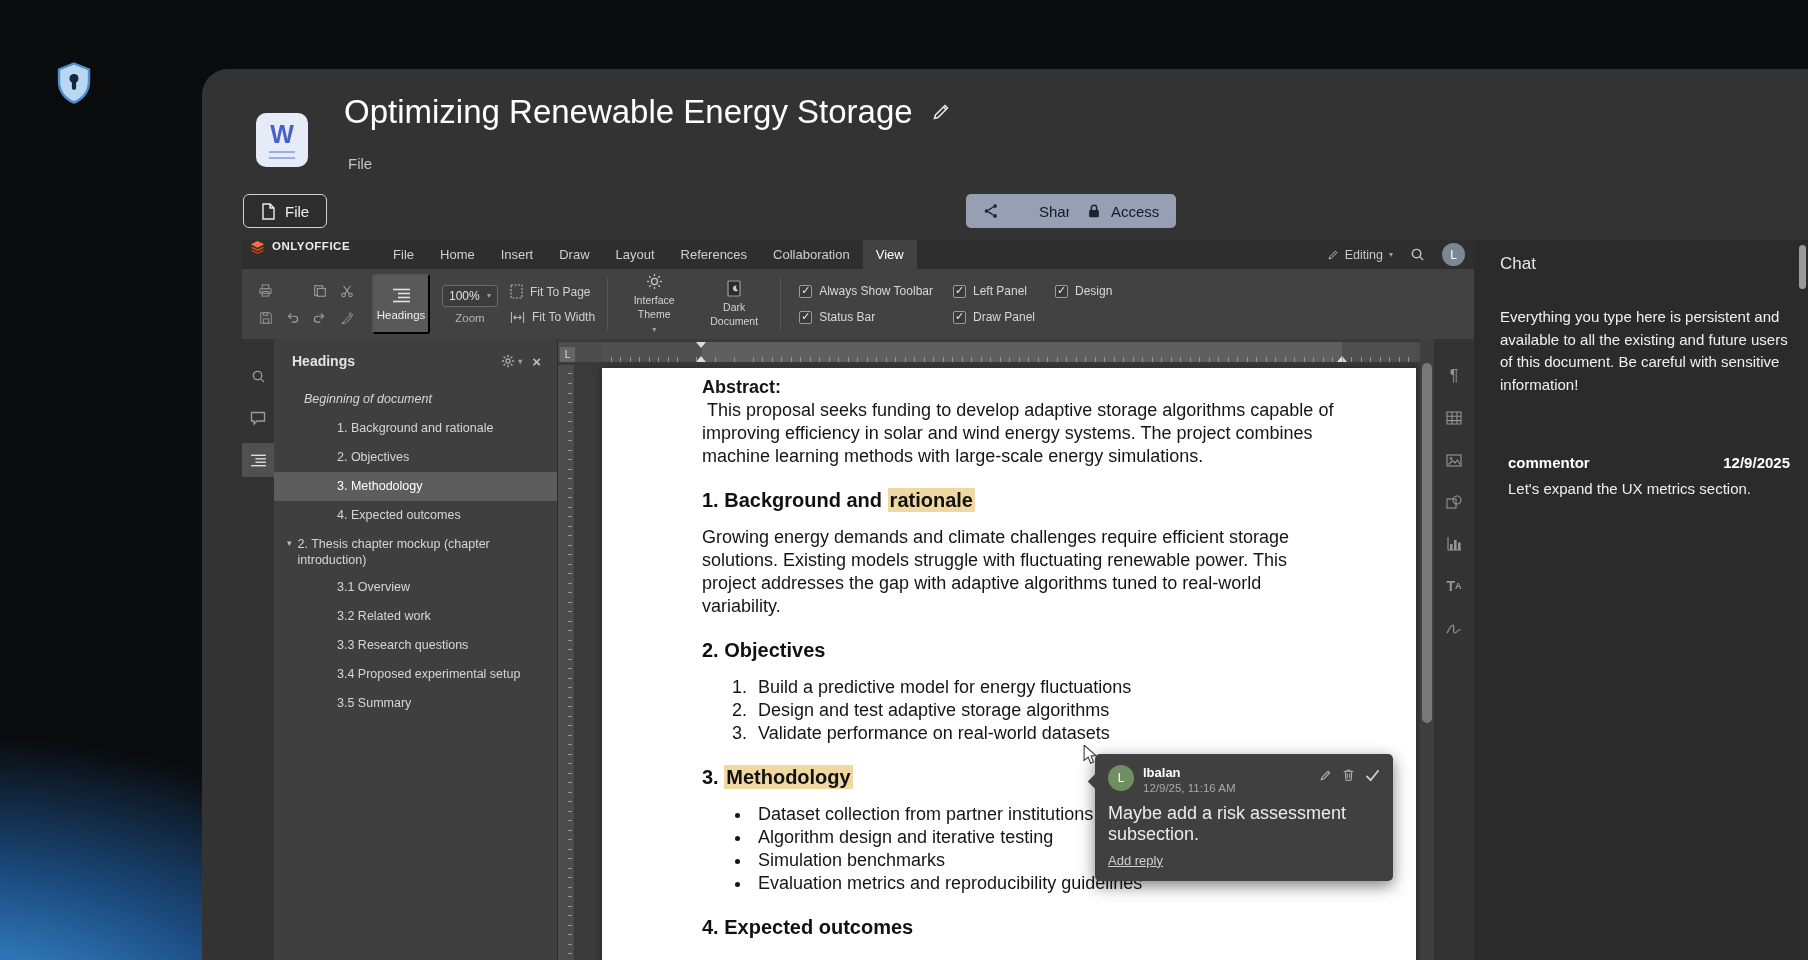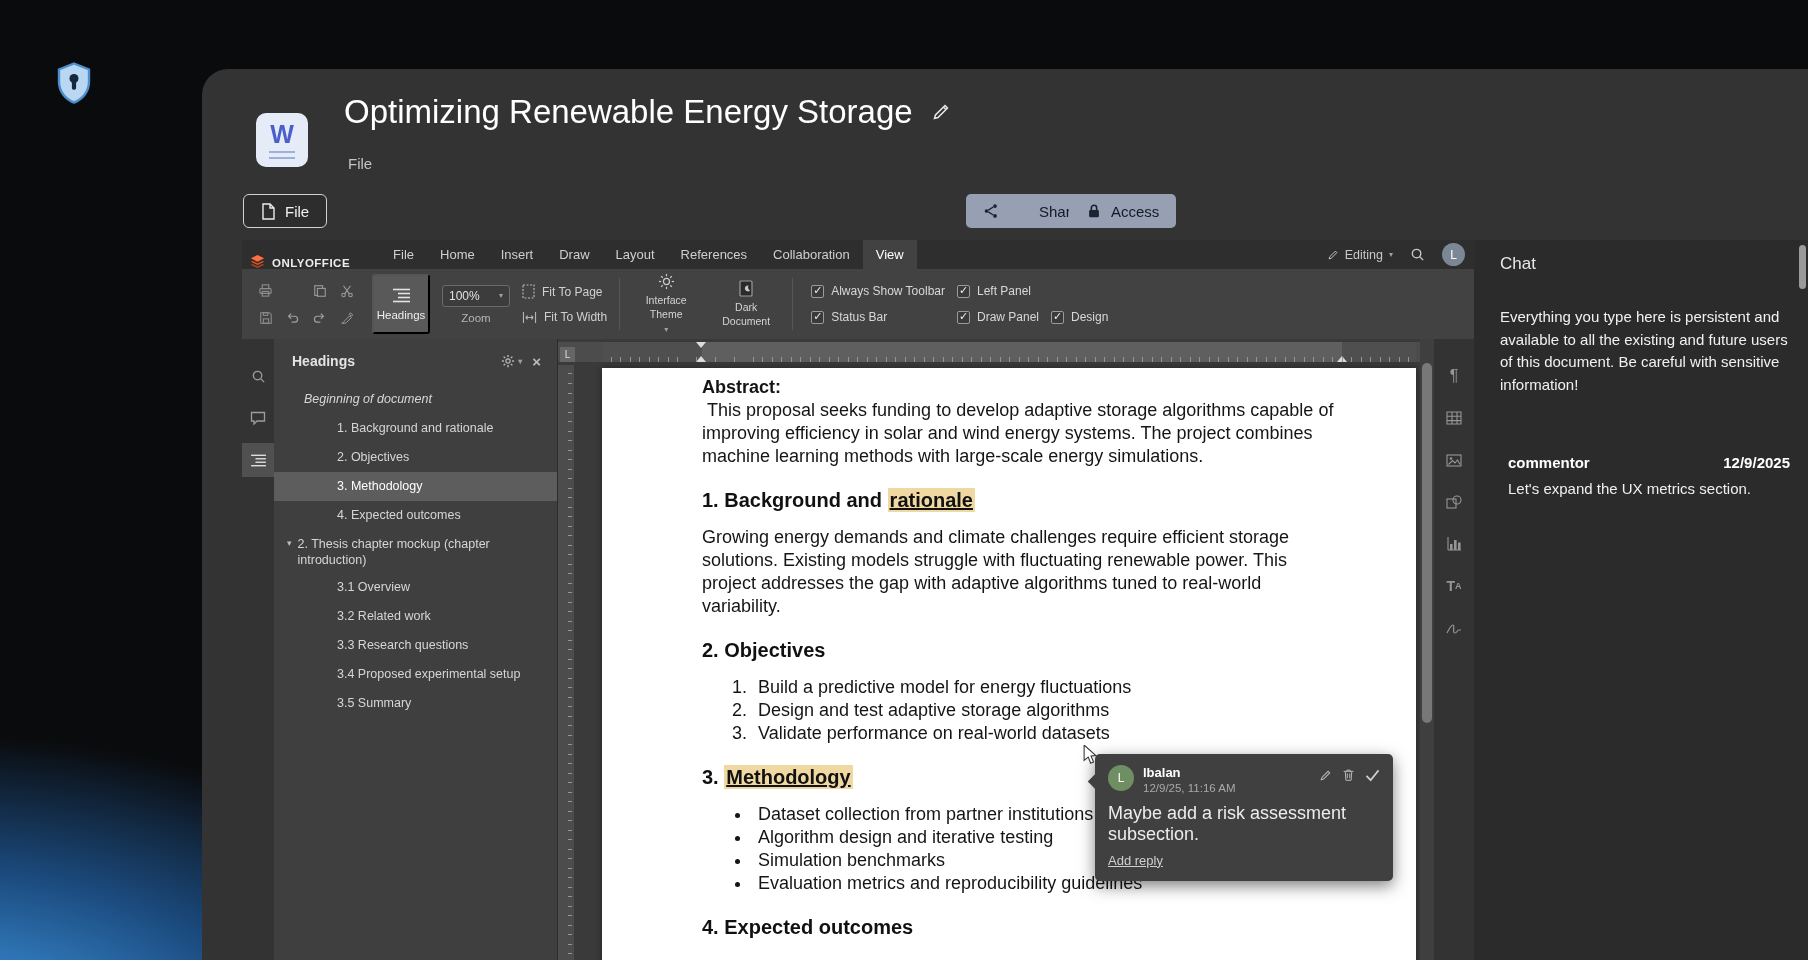--- a/index.html
+++ b/index.html
@@ -21,40 +21,40 @@
   .file-btn{left:41px;background:#2d2d2d;border:1.5px solid #d2d2d2;color:#f2f2f2;}
   .pill-btn{background:#96a0b2;border:none;color:#141a26;border-radius:5px;font-weight:500;}
   .share-btn{left:764px;gap:40px;}
   .access-btn{left:867px;}
 
   
   .editor{flex:1;display:flex;padding-left:40px;min-height:0;}
   .editor-main{width:1232px;display:flex;flex-direction:column;min-width:0;}
 
   .menu-bar{height:29px;background:#2e2e2e;display:flex;align-items:stretch;font-size:13px;color:#cfcfcf;flex:none;}
-  .brand{display:flex;align-items:flex-end;gap:7px;padding:0 30px 0 8px;font-weight:700;font-size:11.5px;letter-spacing:.5px;color:#ededed;}
+  .brand{display:flex;align-items:flex-start;gap:7px;padding:0 30px 0 8px;font-weight:700;font-size:11.5px;letter-spacing:.5px;color:#ededed;}
   .tab{display:flex;align-items:center;padding:0 13px;}
   .tab.active{background:#424242;color:#fff;}
   .menu-right{margin-left:auto;display:flex;align-items:center;gap:17px;padding-right:9px;}
   .editing-ctl{display:flex;align-items:center;gap:6px;font-size:12.5px;color:#c8c8c8;}
   .chev{font-size:8px;color:#9f9f9f;}
   .avatar{width:23px;height:23px;border-radius:50%;background:#7b8794;color:#fff;font-size:12px;display:flex;align-items:center;justify-content:center;}
 
   .toolbar{height:70px;background:#424242;display:flex;align-items:center;padding:0 10px;gap:12px;color:#d0d0d0;flex:none;}
   .tb-grid{display:grid;grid-template-columns:repeat(4,27px);grid-template-rows:27px 27px;align-items:center;justify-items:center;}
   .tb-ic{width:22px;height:22px;display:flex;align-items:center;justify-content:center;}
   .vsep{width:1px;height:52px;background:#565656;flex:none;}
   .headings-btn{width:58px;height:60px;background:#595959;border-radius:3px;display:flex;flex-direction:column;align-items:center;justify-content:center;gap:6px;font-size:11.5px;color:#ededed;}
   .zoom-wrap{display:flex;flex-direction:column;align-items:center;gap:5px;}
-  .zoom-box{width:68px;height:22px;border:1px solid #6b6b6b;border-radius:3px;display:flex;align-items:center;justify-content:space-between;padding:0 6px;font-size:12px;background:#3c3c3c;color:#e2e2e2;}
+  .zoom-box{width:56px;height:22px;border:1px solid #6b6b6b;border-radius:3px;display:flex;align-items:center;justify-content:space-between;padding:0 6px;font-size:12px;background:#3c3c3c;color:#e2e2e2;}
   .zoom-label{font-size:11.5px;color:#b5b5b5;}
   .fit-col{display:flex;flex-direction:column;gap:11px;}
   .fit-item{display:flex;align-items:center;gap:7px;font-size:12px;}
   .theme-item{width:68px;display:flex;flex-direction:column;align-items:center;gap:4px;font-size:10.5px;text-align:center;line-height:1.25;color:#d4d4d4;}
-  .checks{display:flex;gap:12px;margin-left:6px;align-items:flex-end;}
+  .checks{display:flex;gap:20px;margin-left:6px;}
   .check-col{display:flex;flex-direction:column;gap:12px;}
   .check{display:flex;align-items:center;gap:7px;font-size:12px;color:#d8d8d8;white-space:nowrap;}
   .box{width:13px;height:13px;border:1px solid #9b9b9b;border-radius:2px;background:#3a3a3a;position:relative;flex:none;}
   .box.on::after{content:"✓";position:absolute;left:1px;top:-2px;font-size:11px;color:#f0f0f0;}
 
   .workspace{flex:1;display:flex;min-height:0;}
   .left-strip{width:32px;background:#333;display:flex;flex-direction:column;align-items:center;padding-top:20px;gap:8px;flex:none;}
   .strip-btn{width:32px;height:34px;display:flex;align-items:center;justify-content:center;}
   .strip-btn.active{background:#505050;}
 
@@ -88,21 +88,21 @@
   .v-ruler{position:absolute;left:0;top:26px;bottom:0;width:16px;background:#4c4c4c;}
   .v-ruler::after{content:"";position:absolute;top:0;bottom:0;right:2px;width:4px;background:repeating-linear-gradient(to bottom,transparent 0 8.5px,#949494 8.5px 9.5px);}
 
   .page{position:absolute;left:44px;top:29px;width:814px;height:760px;background:#fff;box-shadow:0 0 7px rgba(0,0,0,.4);padding:8px 74px 0 100px;color:#151515;font-size:18px;line-height:23px;}
   .page p{margin:0;}
   .abstract-head{font-weight:700;}
   .abstract-body{text-indent:5px;}
   .doc-h{font-size:20px;font-weight:700;line-height:24px;margin:20px 0 14px;color:#111;}
   .page ol,.page ul{margin:14px 0;padding-left:50px;}
   .page li{padding-left:6px;}
-  mark{background:#f0d8a2;color:inherit;padding:1px 2px;text-decoration:underline;}
+  mark{background:#f0d8a2;color:inherit;padding:1px 2px;}
 
   .scrollbar{position:absolute;right:0;top:0;bottom:0;width:14px;background:#3f3f3f;}
   .sb-thumb{position:absolute;left:2px;right:2px;top:24px;height:360px;background:#787878;border-radius:6px;}
 
   
   .comment-pop{position:absolute;left:537px;top:415px;width:298px;background:#404040;border-radius:5px;box-shadow:0 5px 16px rgba(0,0,0,.5);padding:11px 13px 12px;z-index:5;color:#e9e9e9;}
   .comment-pop::before{content:"";position:absolute;left:-5px;top:22px;width:11px;height:11px;background:#404040;transform:rotate(45deg);}
   .cp-head{display:flex;align-items:flex-start;gap:9px;}
   .cp-avatar{width:26px;height:26px;border-radius:50%;background:#6f8f63;color:#fff;font-size:12px;display:flex;align-items:center;justify-content:center;flex:none;}
   .cp-name{font-size:13px;font-weight:700;color:#fff;line-height:1.2;}

